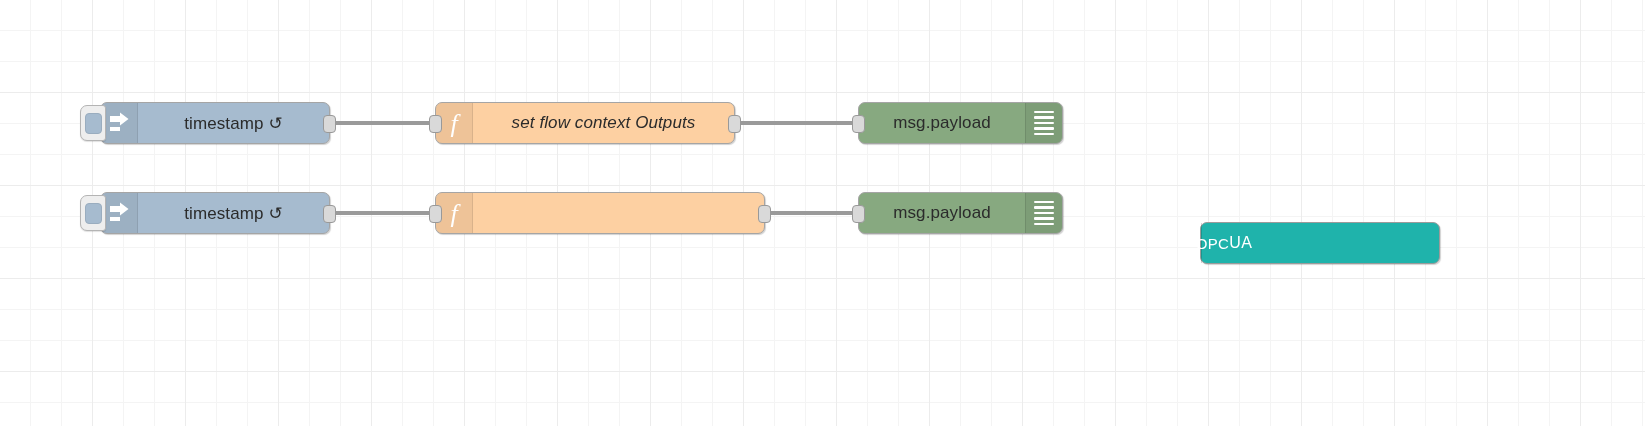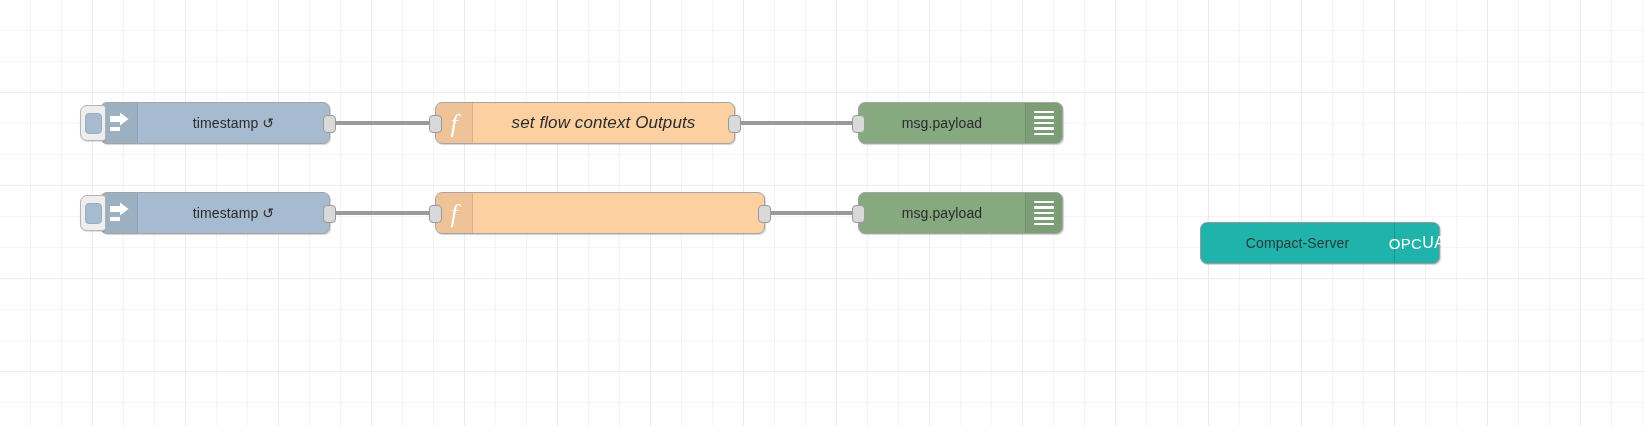--- a/index.html
+++ b/index.html
@@ -47,21 +47,21 @@
     border: 1px solid #a5a5a5;
     display: flex;
     align-items: stretch;
     box-shadow: 1px 1px 1px rgba(0,0,0,0.18);
   }
   .node-label {
     flex: 1;
     display: flex;
     align-items: center;
     justify-content: center;
-    font-size: 14px;
+    font-size: 17px;
     color: #2b2b2b;
     letter-spacing: 0.1px;
     white-space: nowrap;
     padding: 0 10px;
   }
 
   
   .port {
     position: absolute;
     width: 13px;
@@ -268,20 +268,19 @@
           <span></span>
           <span></span>
           <span></span>
           <span></span>
       </div>
     </div>
     <div class="debug-btn-tab"></div>
   </div>
 
   <div class="node opcua" style="left:1200px; top:222px; width:240px;">
-    <div class="node-label">Compact-Server</div>
     <div class="opcua-icon">
       <span class="l1">OPC</span>
       <span class="l2">UA</span>
     </div>
   </div>
 
 </div>
 
 </body></html>

